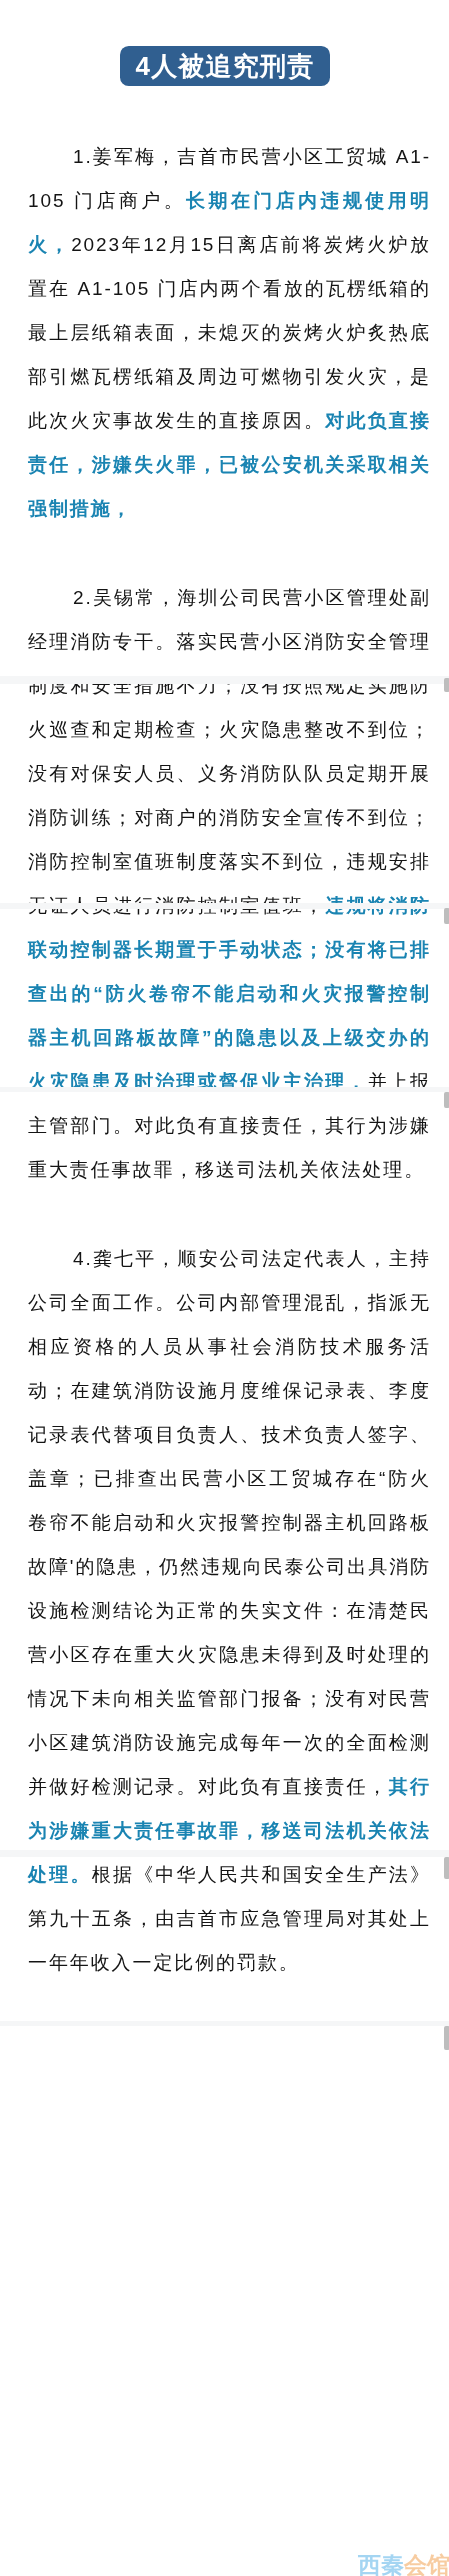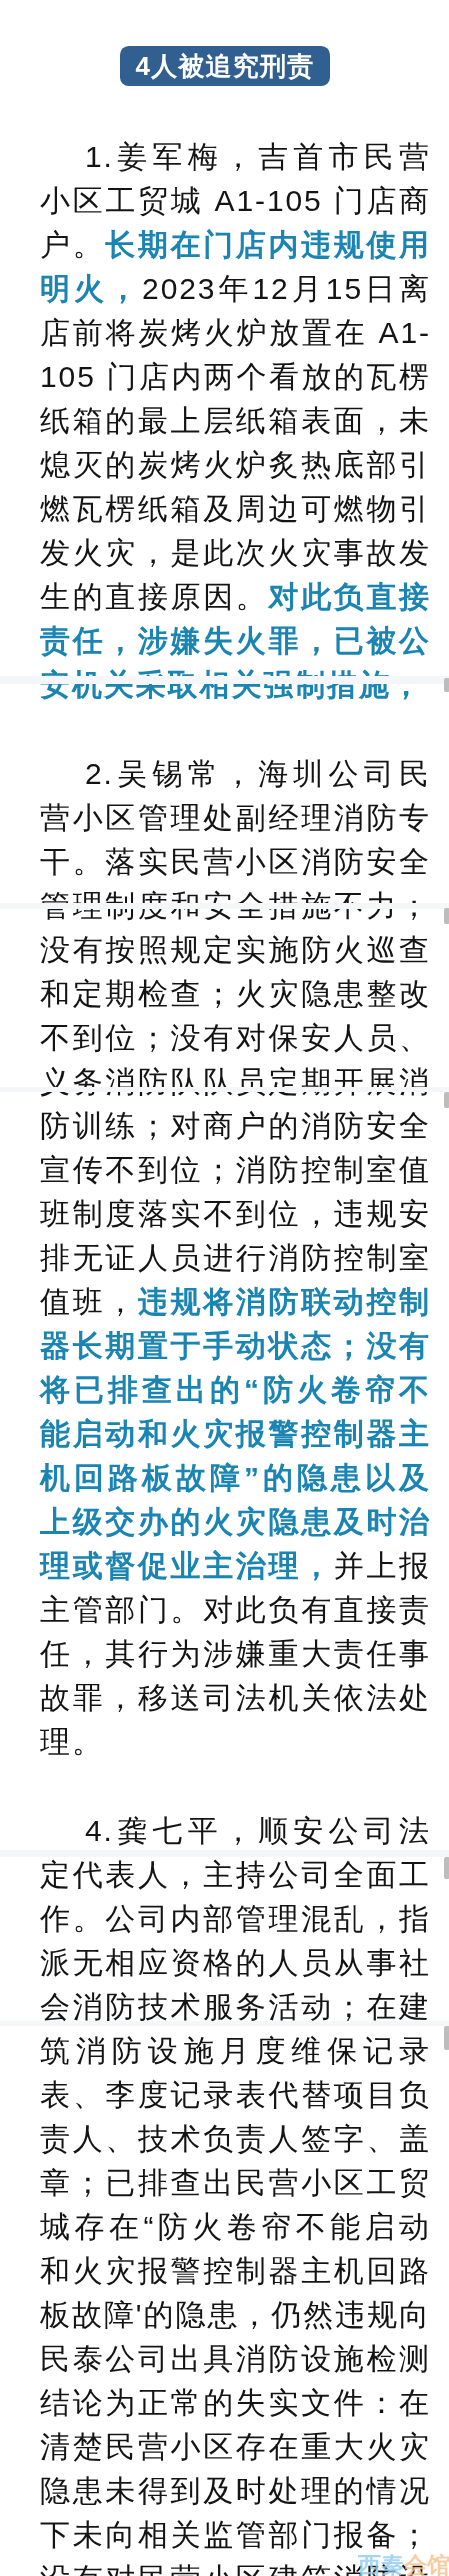--- a/index.html
+++ b/index.html
@@ -26,22 +26,22 @@
     line-height:40px;
     padding:0 16px;
     border-radius:8.7px;
     letter-spacing:1.2px;
   }
   .article{
     margin-top:49px;
     padding:0 19px 0 28px;
   }
   .para{
-    margin:0 0 45px 12px;
-    font-size:30px;
+    margin:0 0 45px 0;
+    font-size:19px;
     line-height:44px;
     letter-spacing:1.9px;
     text-align:justify;
     text-indent:45px;
     color:var(--body-color,#141414);
   }
   .para:last-child{margin-bottom:0;}
   .hl{
     color:var(--hl-color,#1a84b2);
     font-weight:700;

